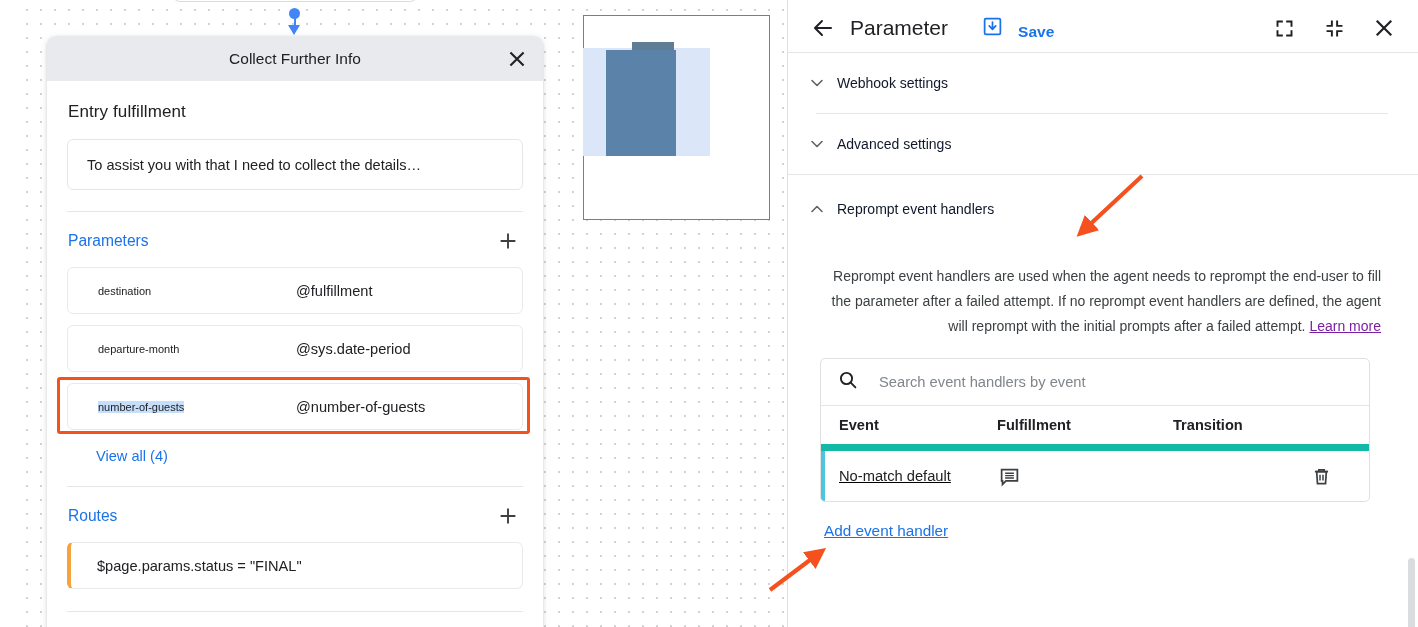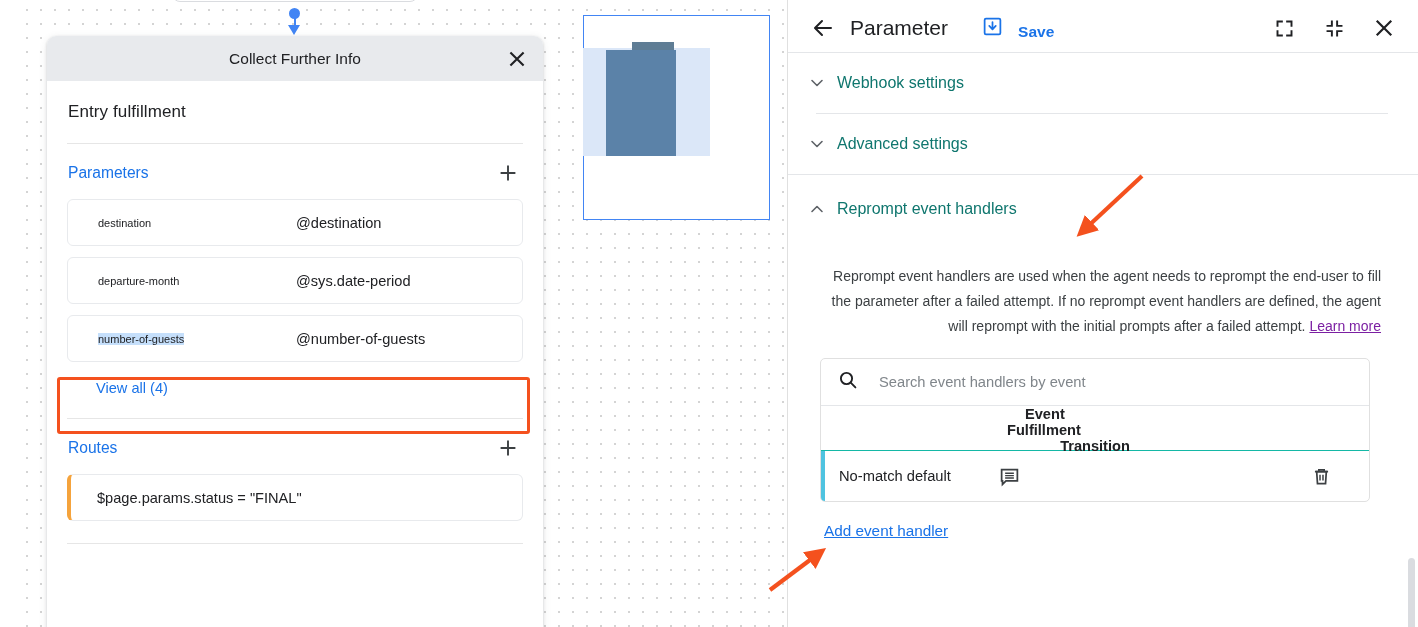--- a/index.html
+++ b/index.html
@@ -140,41 +140,41 @@
   .save-label { font-size: 15.5px; color: #1a73e8; font-weight: bold; }
   .hdr-icons { margin-left: auto; display: flex; align-items: center; gap: 26px; padding-right: 22px; }
   .hdr-icon { width: 24px; height: 24px; display:flex; align-items:center; justify-content:center; cursor:pointer; }
 
   .panel-body { position: relative; height: 574px; }
 
   .collapse-row {
     display: flex; align-items: center; height: 60px; padding-left: 18px;
   }
   .chev { width: 22px; height: 22px; display:flex; align-items:center; justify-content:center; color:#5f6368; margin-right: 9px; }
-  .collapse-label { font-size: 16px; color: #0f766e; }
+  .collapse-label { font-size: 14px; color: #0f172a; }
   .panel-hr { height: 1px; background: #e4e6e9; margin-left: 28px; margin-right: 30px; }
   .panel-hr.full { margin-left: 0; margin-right: 0; }
 
   .desc {
     padding: 22px 37px 0 28px; font-size: 14px; line-height: 25px; color: #3c4043; text-align: right;
   }
   .desc a { color: #7b1fa2; text-decoration: underline; }
 
   .table-card {
     margin: 19px 48px 0 32px; border: 1px solid #e0e0e0; border-radius: 5px; overflow: hidden;
   }
   .search-bar { height: 47px; display: flex; align-items: center; padding-left: 17px; border-bottom: 1px solid #e4e6e9; }
   .search-ph { font-size: 14.7px; color: #80868b; margin-left: 21px; }
-  .thead { height: 45px; display: flex; align-items: center; border-bottom: 1px solid #14b8a6; flex-direction: column; }
+  .thead { height: 45px; display: flex; align-items: center; border-bottom: 7px solid #14b8a6; }
   .th { font-size: 14.6px; font-weight: bold; color: #202124; }
   .c1 { width: 176px; padding-left: 18px; }
   .c2 { width: 176px; }
   .c3 { flex: 1; }
   .c4 { width: 60px; }
-  .trow { height: 50px; display: flex; align-items: center; position: relative; }
+  .trow { height: 50px; display: flex; align-items: center; position: relative; text-decoration: underline; }
   .trow::before {
     content: ""; position: absolute; left: 0; top: 0; width: 4px; height: 50px; background: #4fc3e0;
   }
   .td { font-size: 14.7px; color: #202124; }
   .icon-btn { width: 24px; height: 24px; display:flex; align-items:center; justify-content:center; cursor:pointer; }
 
   .add-link { font-size: 15.3px; color: #1a73e8; padding: 20px 0 0 36px; cursor: pointer; display:inline-block; }
 
   .panel-scrollbar {
     position: absolute; right: 3px; top: 505px; width: 7px; height: 122px;
@@ -202,35 +202,36 @@
         <span class="node-close">
           <svg width="20" height="20" viewBox="0 0 20 20">
               <path d="M3.4 3.4 L16.6 16.6 M16.6 3.4 L3.4 16.6" stroke="#202124" stroke-width="2.1" fill="none"></path>
             </svg>
         </span>
       </div>
 
       <div class="node-body">
         <div class="sec-title">Entry fulfillment</div>
 
+        <div class="msgbox">To assist you with that I need to collect the details…</div>
 
         <div class="hr"></div>
 
         <div class="sec-row">
           <span class="sec-link">Parameters</span>
           <span class="plus-btn">
             <svg width="20" height="20" viewBox="0 0 20 20">
                 <path d="M10 2.6 V17.4 M2.6 10 H17.4" stroke="#3c4043" stroke-width="1.9" fill="none"></path>
               </svg>
           </span>
         </div>
 
         <div class="param-row">
           <span class="param-name">destination</span>
-          <span class="param-val">@destination</span>
+          <span class="param-val">@fulfillment</span>
         </div>
 
         <div class="param-row">
           <span class="param-name">departure-month</span>
           <span class="param-val">@sys.date-period</span>
         </div>
 
         <div class="param-row marked">
           <span class="param-name"><span class="sel">number-of-guests</span></span>
           <span class="param-val">@number-of-guests</span>

